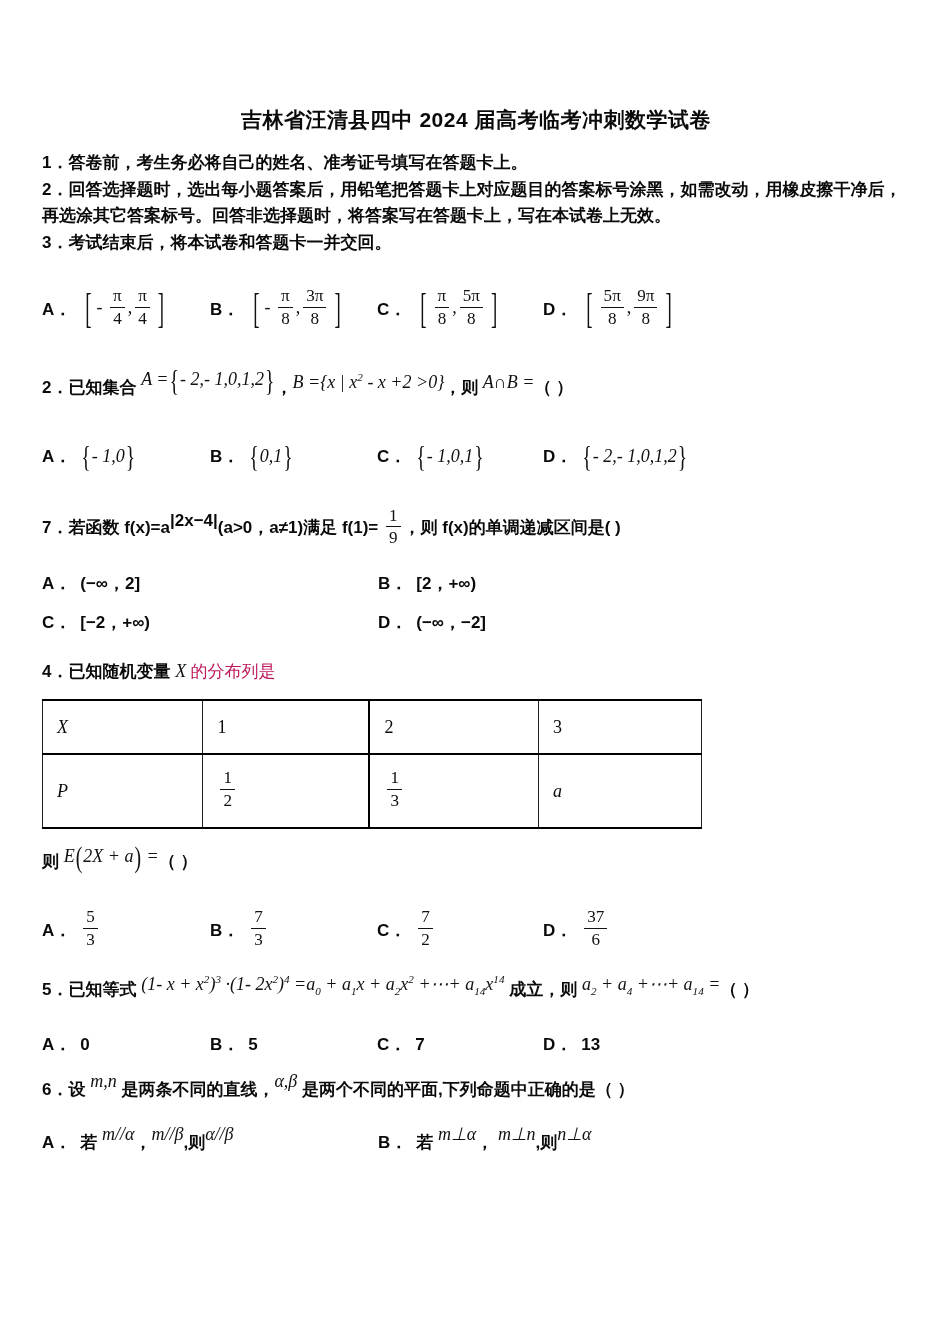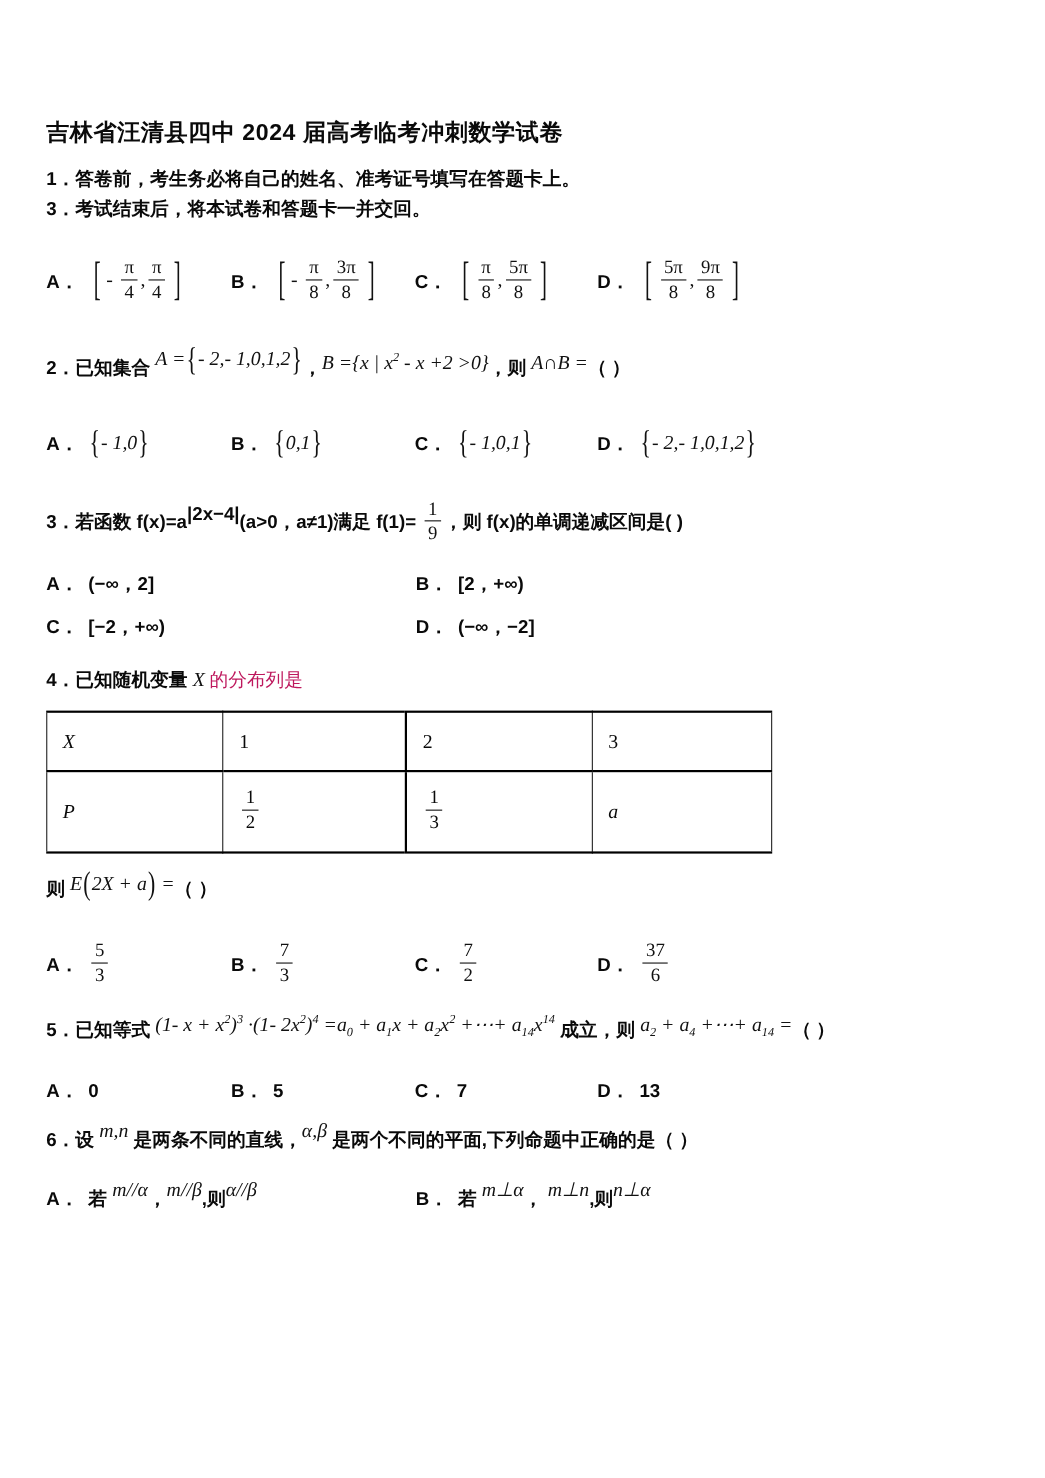--- a/index.html
+++ b/index.html
@@ -1,20 +1,20 @@
 <!DOCTYPE html>
 <html><head>
 <meta charset="utf-8">
 <style>
   html,body{margin:0;padding:0;background:#ffffff;}
   .page{box-sizing:border-box;width:950px;height:1344px;background:#fff;
         padding:106px 40px 0 42px;color:#0a0a0a;overflow:hidden;}
   .cn{font-family:"Liberation Sans",sans-serif;font-weight:700;font-style:normal;font-size:17px;color:#0a0a0a;}
   .rg{font-family:"Liberation Serif",serif;font-weight:400;font-style:normal;font-size:17px;color:#be185d;}
-  .title{font-size:21px;margin:0 0 16px 0;letter-spacing:.5px;}
+  .title{text-align:center;font-size:21px;margin:0 0 16px 0;letter-spacing:.5px;}
   .notice div{line-height:26.5px;}
   .section{margin-top:24px;line-height:26px;}
   .mth{font-family:"Liberation Serif",serif;font-style:italic;font-size:18px;color:#111;}
   .mth .cn{font-style:normal;}
   .up{font-style:normal;}
   .stem{line-height:34px;}
   sup{font-size:0.62em;vertical-align:super;line-height:0;}
   sub{font-size:0.62em;vertical-align:sub;line-height:0;}
   .raise{position:relative;top:-8px;}
   .raise2{position:relative;top:-5px;}
@@ -54,20 +54,21 @@
 </style>
 </head>
 <body>
 
 <div class="page">
 
   <h1 class="title cn">吉林省汪清县四中 2024 届高考临考冲刺数学试卷</h1>
 
   <div class="notice">
     <div class="cn">1．答卷前，考生务必将自己的姓名、准考证号填写在答题卡上。</div>
+    <div class="cn">2．回答选择题时，选出每小题答案后，用铅笔把答题卡上对应题目的答案标号涂黑，如需改动，用橡皮擦干净后，再选涂其它答案标号。回答非选择题时，将答案写在答题卡上，写在本试卷上无效。</div>
     <div class="cn">3．考试结束后，将本试卷和答题卡一并交回。</div>
   </div>
 
 
   <div class="q" id="q1">
     <div class="optrow">
       <div class="opt">
         <span class="optlabel cn">A．</span>
         <span class="mth"><span class="bigbr h2">[</span><span class="up">- </span><span class="frac">
               <span class="num">π</span>
@@ -126,21 +127,21 @@
         <span class="mth"><span class="bigbr">{</span><span>- 1,0,1</span><span class="bigbr">}</span></span>
       </div>
       <div class="opt">
         <span class="optlabel cn">D．</span>
         <span class="mth"><span class="bigbr">{</span><span>- 2,- 1,0,1,2</span><span class="bigbr">}</span></span>
       </div>
     </div>
   </div>
 
   <div class="q" id="q3">
-    <div class="stem mth"><span class="cn">3．若函数 f(x)=a</span><sup class="cn">|2x−4|</sup><span class="cn">(a&gt;0，a≠1)满足 f(1)= </span><span class="frac">
+    <div class="stem mth"><span class="cn">7．若函数 f(x)=a</span><sup class="cn">|2x−4|</sup><span class="cn">(a&gt;0，a≠1)满足 f(1)= </span><span class="frac">
           <span class="num">1</span>
           <span class="den">9</span>
         </span><span class="cn">，则 f(x)的单调递减区间是( )</span></div>
     <div class="optgrid2">
       <div class="opt">
         <span class="optlabel cn">A．</span>
         <span class="mth"><span class="cn">(−∞，2]</span></span>
       </div>
       <div class="opt">
         <span class="optlabel cn">B．</span>

